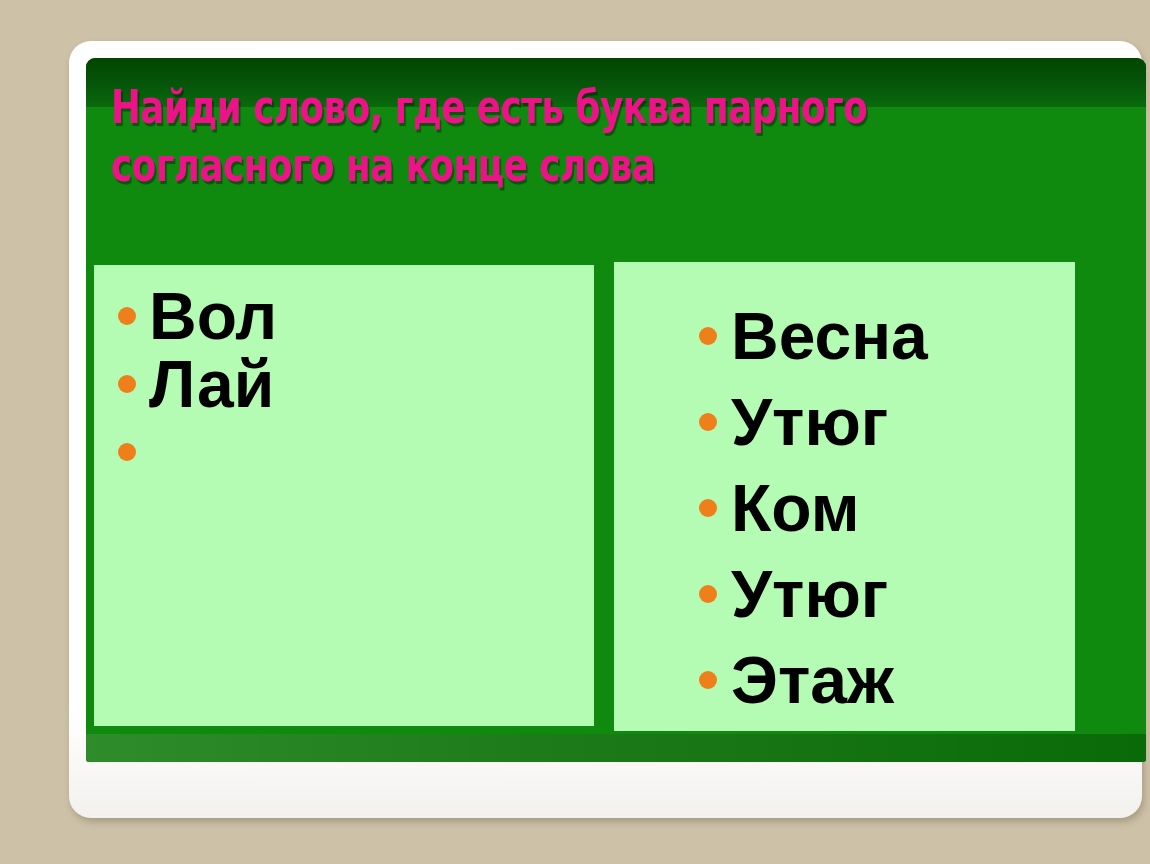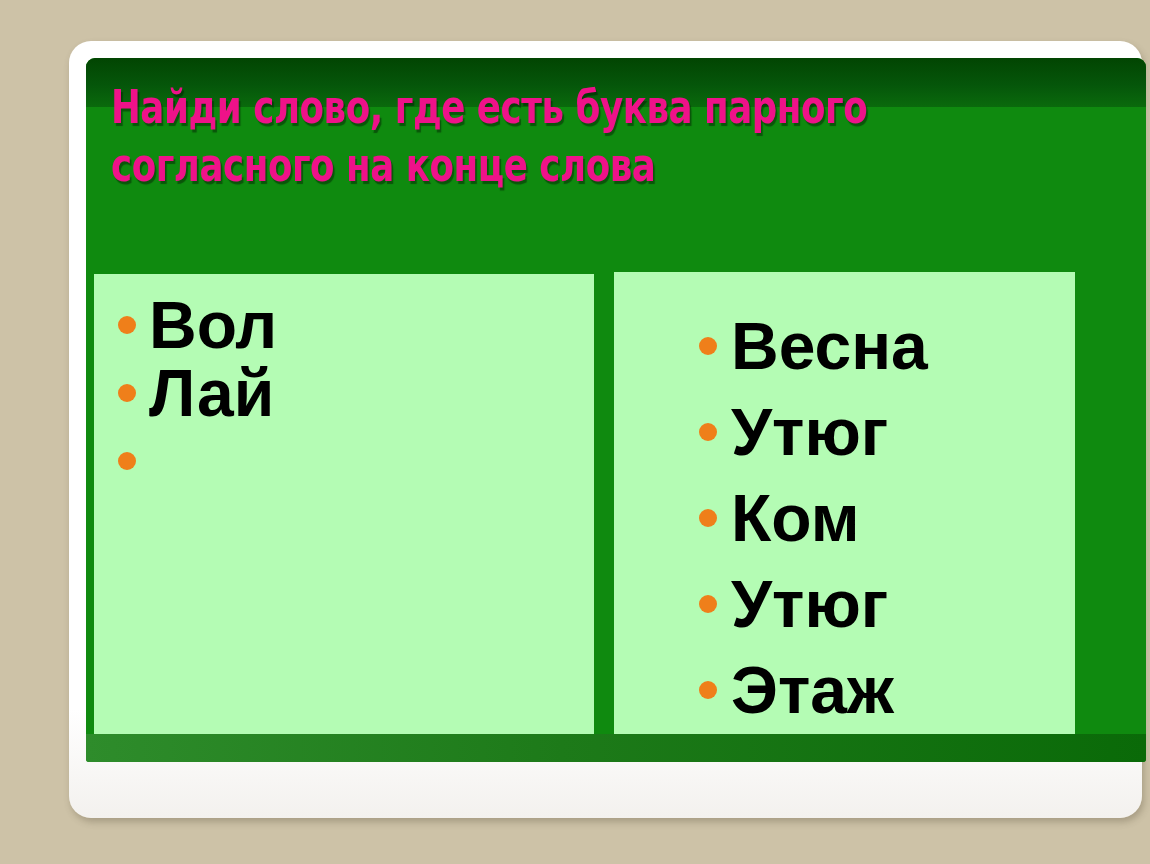--- a/index.html
+++ b/index.html
@@ -74,24 +74,24 @@
     transform:scaleX(.86);
     transform-origin:left top;
     text-shadow:2px 3px 1px rgba(0,0,0,.38);
     white-space:pre-wrap;
   }
 
   
   .word-panel{
     position:absolute;
     background:#b4fcb4;
-    top:216px;
+    top:207px;
   }
   #panel-left{left:8px;width:500px;height:461px;}
-  #panel-right{left:528px;width:461px;height:469px;top:214px;}
+  #panel-right{left:528px;width:461px;height:469px;top:204px;}
 
   .word-list{
     list-style:none;margin:0;padding:0;
     position:absolute;left:0;top:0;width:100%;height:100%;
   }
   .word-item{
     display:flex;align-items:center;
     color:#000000;
     font-family:"Liberation Sans","DejaVu Sans",sans-serif;
     font-weight:bold;

